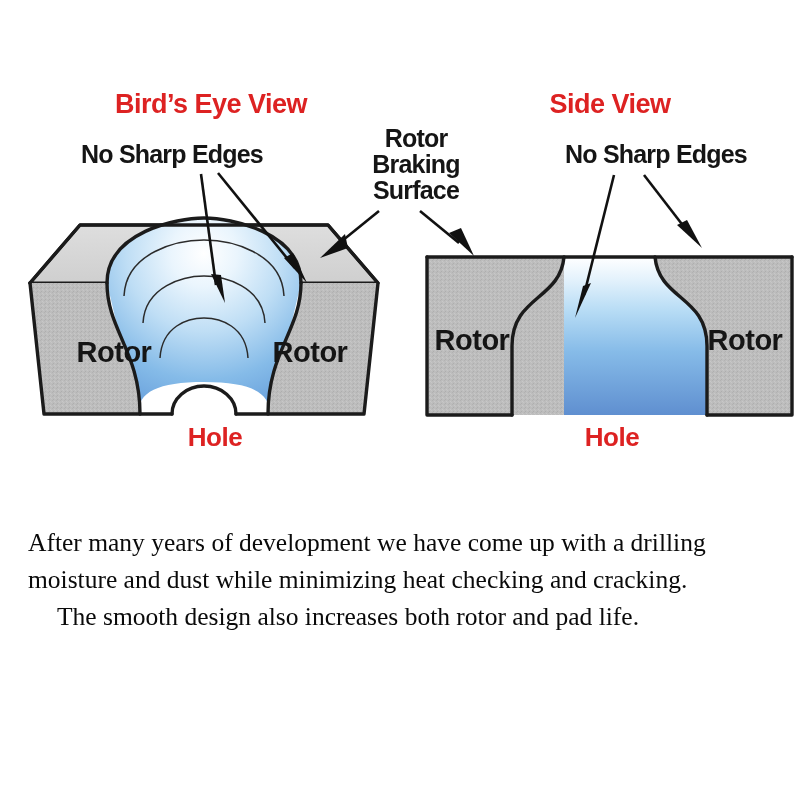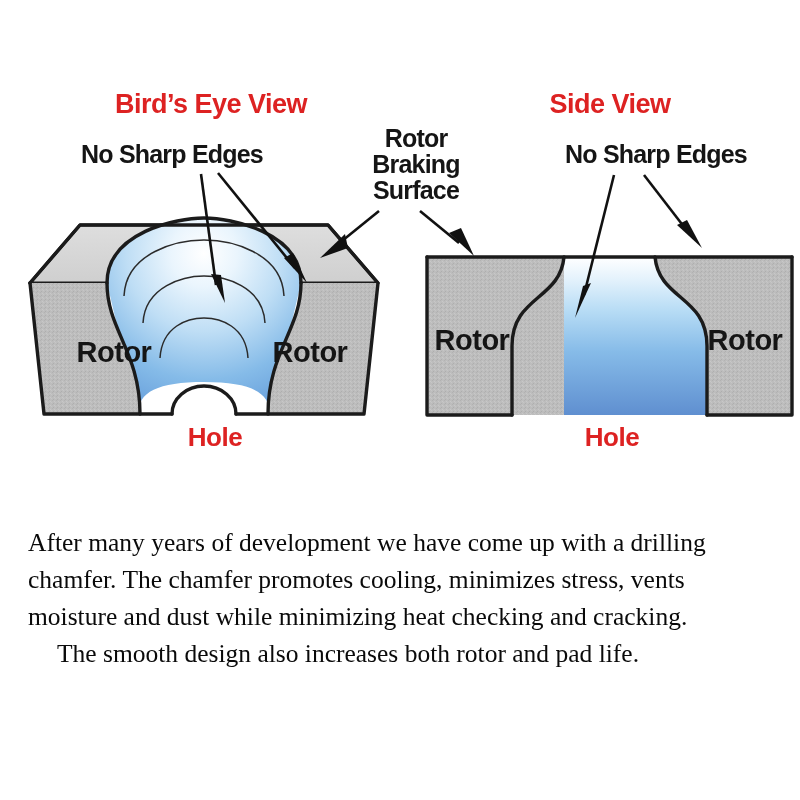--- a/index.html
+++ b/index.html
@@ -261,16 +261,15 @@
       <text class="rotor-text" x="460" y="350" text-anchor="middle">Rotor</text>
       <text class="rotor-text" x="733" y="350" text-anchor="middle">Rotor</text>
 
       <text class="hole-text" x="600" y="446" text-anchor="middle">Hole</text>
     </g>
   </svg>
 </div>
 
 <div id="paragraph-block">
   <span class="para-line">After many years of development we have come up with a drilling</span>
-  <span class="para-line">chamfer. The chamfer promotes cooling, minimizes stress, vents</span>
   <span class="para-line">moisture and dust while minimizing heat checking and cracking.</span>
   <span class="para-line">The smooth design also increases both rotor and pad life.</span>
 </div>
 
 </body></html>

